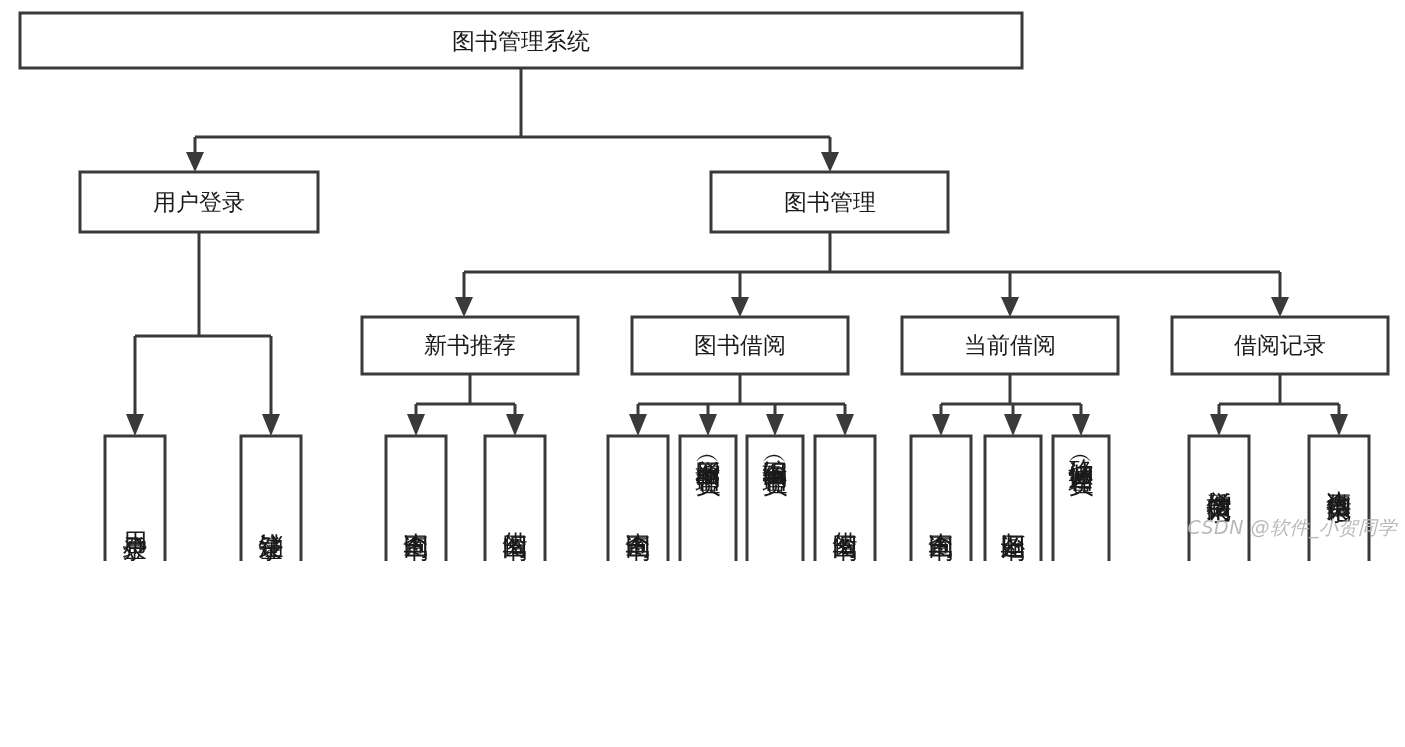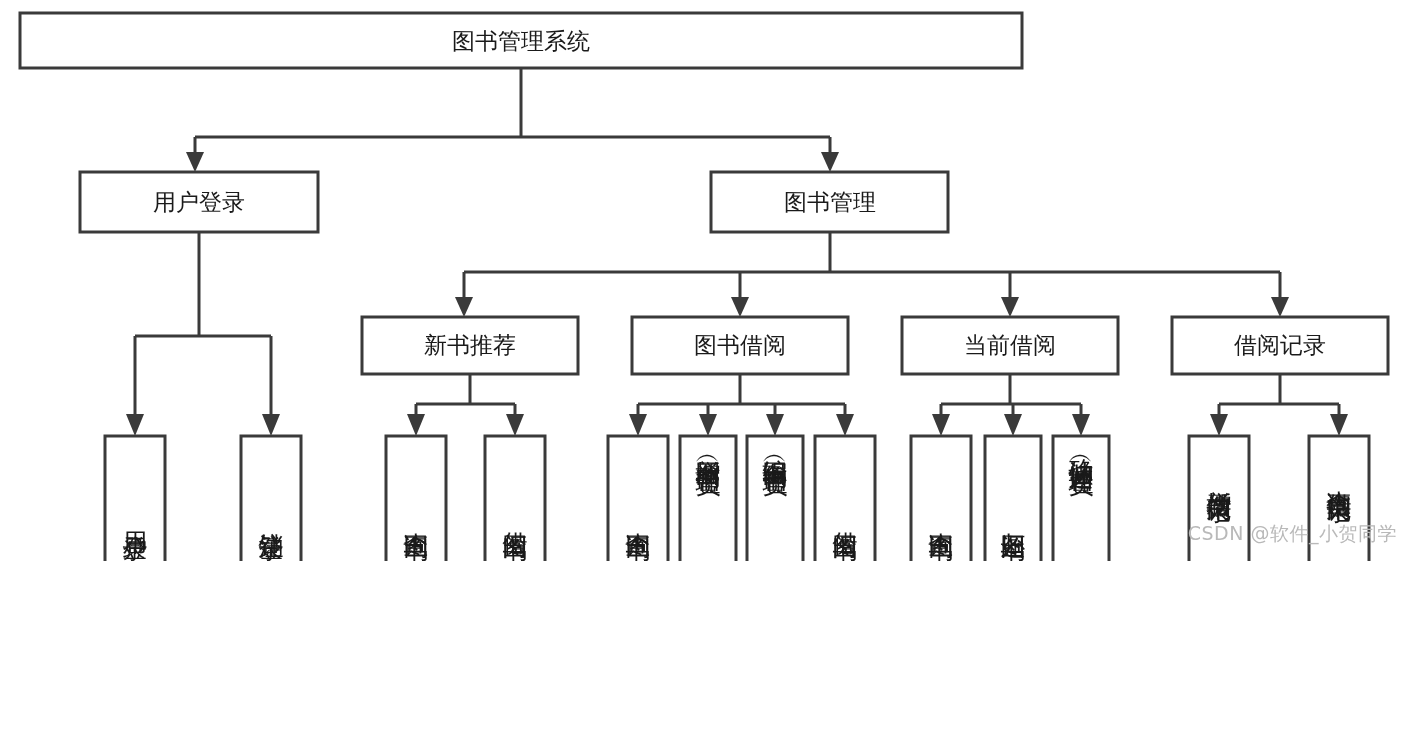--- a/index.html
+++ b/index.html
@@ -53,27 +53,28 @@
     stroke-width: 3;
     fill: none;
   }
   .arrow-head {
     fill: #3a3a3a;
     stroke: none;
   }
   .watermark {
     position: absolute;
     right: 8px;
-    bottom: 14px;
+    bottom: 20px;
     font-family: "DejaVu Sans", "Liberation Sans", sans-serif;
     font-size: 19px;
     color: #b9b9b9;
     white-space: nowrap;
     pointer-events: none;
     letter-spacing: 0.5px;
+    font-style: italic;
   }
 </style>
 </head>
 <body>
 
 <div id="canvas">
 
   <svg class="diagram" viewBox="0 0 1405 747">
 
     <g>

